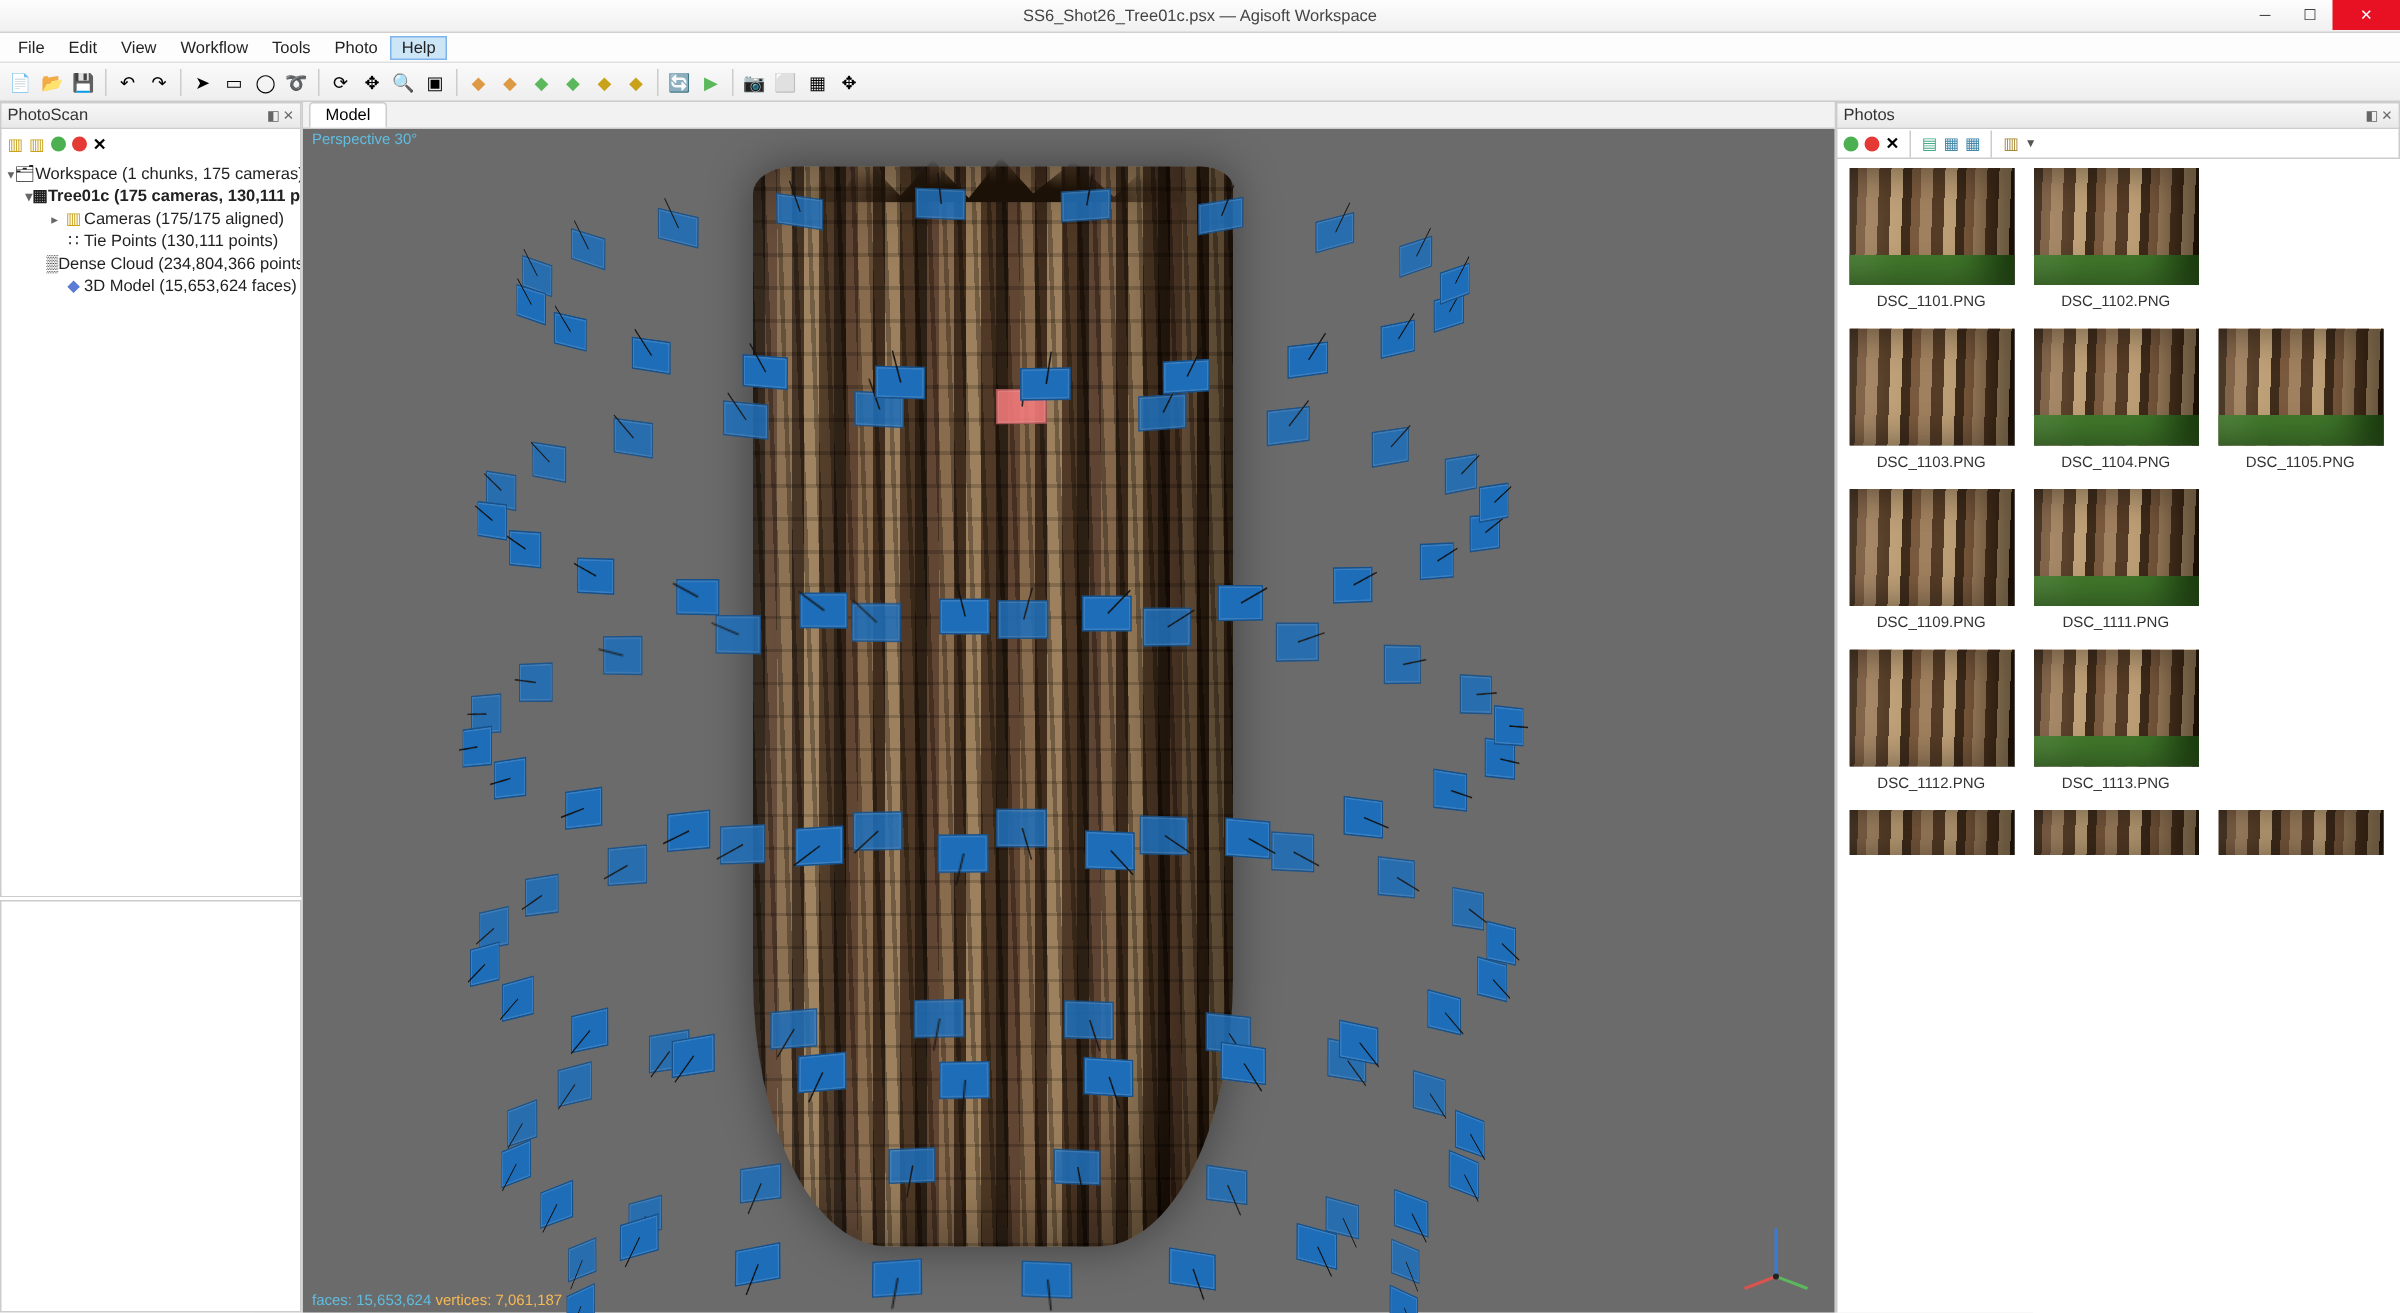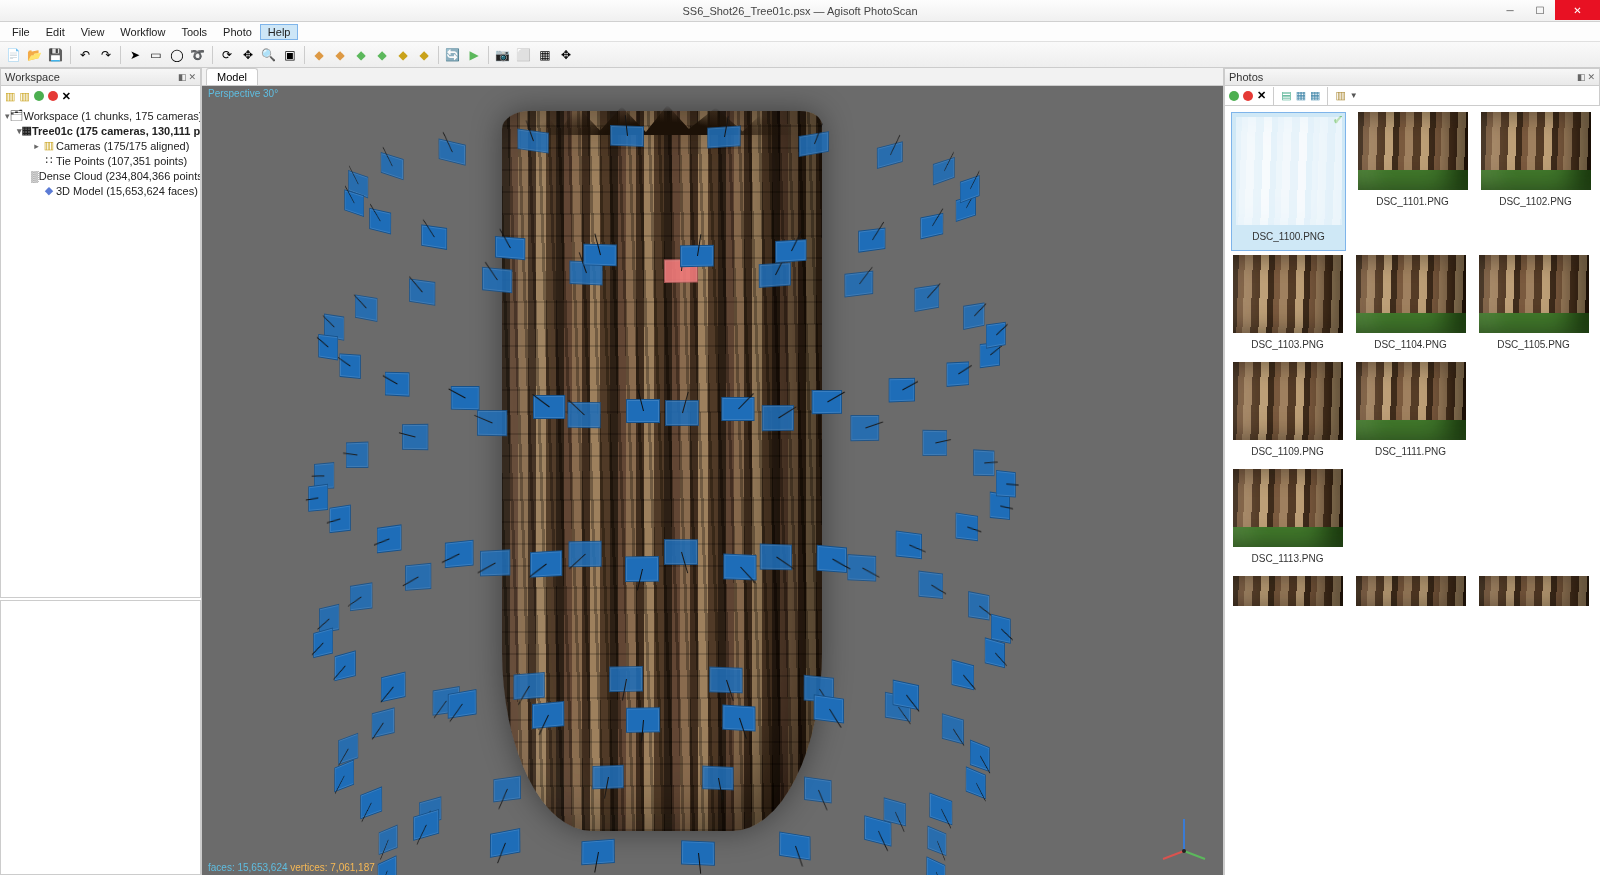--- a/index.html
+++ b/index.html
@@ -271,21 +271,21 @@
 }
 .check-ic {
   position:absolute; top:0; right:2px;
   color:#5cb85c; font-size:12px; font-weight:bold;
 }
 </style>
 </head>
 <body>
 
 <div class="titlebar">
-  <span>SS6_Shot26_Tree01c.psx — Agisoft PhotoScan</span>
+  <span>SS6_Shot26_Tree01c.psx — Agisoft Workspace</span>
   <div class="win-controls">
     <div>─</div>
     <div>☐</div>
     <div class="close">✕</div>
   </div>
 </div>
 
 <div class="menubar" id="menubar">
     <span class="menu-item">File</span>
     <span class="menu-item">Edit</span>
@@ -327,21 +327,21 @@
     <div class="tb-btn" style="color: rgb(58, 123, 213);">📷</div>
     <div class="tb-btn">⬜</div>
     <div class="tb-btn">▦</div>
     <div class="tb-btn">✥</div>
   </div>
 
 <div class="main">
 
   <div class="left-col">
     <div class="panel-header">
-      <span>Workspace</span>
+      <span>PhotoScan</span>
       <span class="hbtns">
         <span>◧</span>
         <span>✕</span>
       </span>
     </div>
     <div class="ws-toolbar">
       <span style="color:#c9a21a;">▥</span>
       <span style="color:#c9a21a;">▥</span>
       <span class="sdot" style="background:#4caf50"></span>
       <span class="sdot" style="background:#e53935"></span>
@@ -359,21 +359,21 @@
         <span>Tree01c (175 cameras, 130,111 points)</span>
       </div>
       <div class="tree-row ind2">
         <span class="exp">▸</span>
           <span class="ico" style="color:#c9a21a;">▥</span>
         <span>Cameras (175/175 aligned)</span>
       </div>
       <div class="tree-row ind2">
         <span class="exp"></span>
           <span class="ico">∷</span>
-        <span>Tie Points (107,351 points)</span>
+        <span>Tie Points (130,111 points)</span>
       </div>
       <div class="tree-row ind2">
         <span class="exp"></span>
           <span class="ico">▒</span>
         <span>Dense Cloud (234,804,366 points, Ultra high quality)</span>
       </div>
       <div class="tree-row ind2">
         <span class="exp"></span>
           <span class="ico" style="color:#5b7bd5;">◆</span>
         <span>3D Model (15,653,624 faces)</span>
@@ -767,25 +767,20 @@
       <span class="tb-sep"></span>
       <span style="color:#4a8;">▤</span>
       <span style="color:#48a;">▦</span>
       <span style="color:#48a;">▦</span>
       <span class="tb-sep"></span>
       <span style="color:#aa8833;">▥</span>
       <span style="font-size:8px;color:#555;">▼</span>
     </div>
     <div class="photos-grid" id="photos-grid">
         <div class="photo-row">
-          <div class="photo-cell selected">
-            <span class="check-ic">✔</span>
-            <div class="thumb sel-thumb"></div>
-            <div class="caption">DSC_1100.PNG</div>
-          </div>
           <div class="photo-cell">
             <span class="check-ic">✔</span>
             <div class="thumb grass"></div>
             <div class="caption">DSC_1101.PNG</div>
           </div>
           <div class="photo-cell">
             <span class="check-ic">✔</span>
             <div class="thumb grass"></div>
             <div class="caption">DSC_1102.PNG</div>
           </div>
@@ -813,20 +808,25 @@
             <div class="thumb"></div>
             <div class="caption">DSC_1109.PNG</div>
           </div>
           <div class="photo-cell">
             <span class="check-ic">✔</span>
             <div class="thumb grass"></div>
             <div class="caption">DSC_1111.PNG</div>
           </div>
         </div>
         <div class="photo-row">
+          <div class="photo-cell">
+            <span class="check-ic">✔</span>
+            <div class="thumb"></div>
+            <div class="caption">DSC_1112.PNG</div>
+          </div>
           <div class="photo-cell">
             <span class="check-ic">✔</span>
             <div class="thumb grass"></div>
             <div class="caption">DSC_1113.PNG</div>
           </div>
         </div>
         <div class="photo-row">
           <div class="photo-cell">
             <span class="check-ic">✔</span>
             <div class="thumb" style="height: 30px;"></div>

